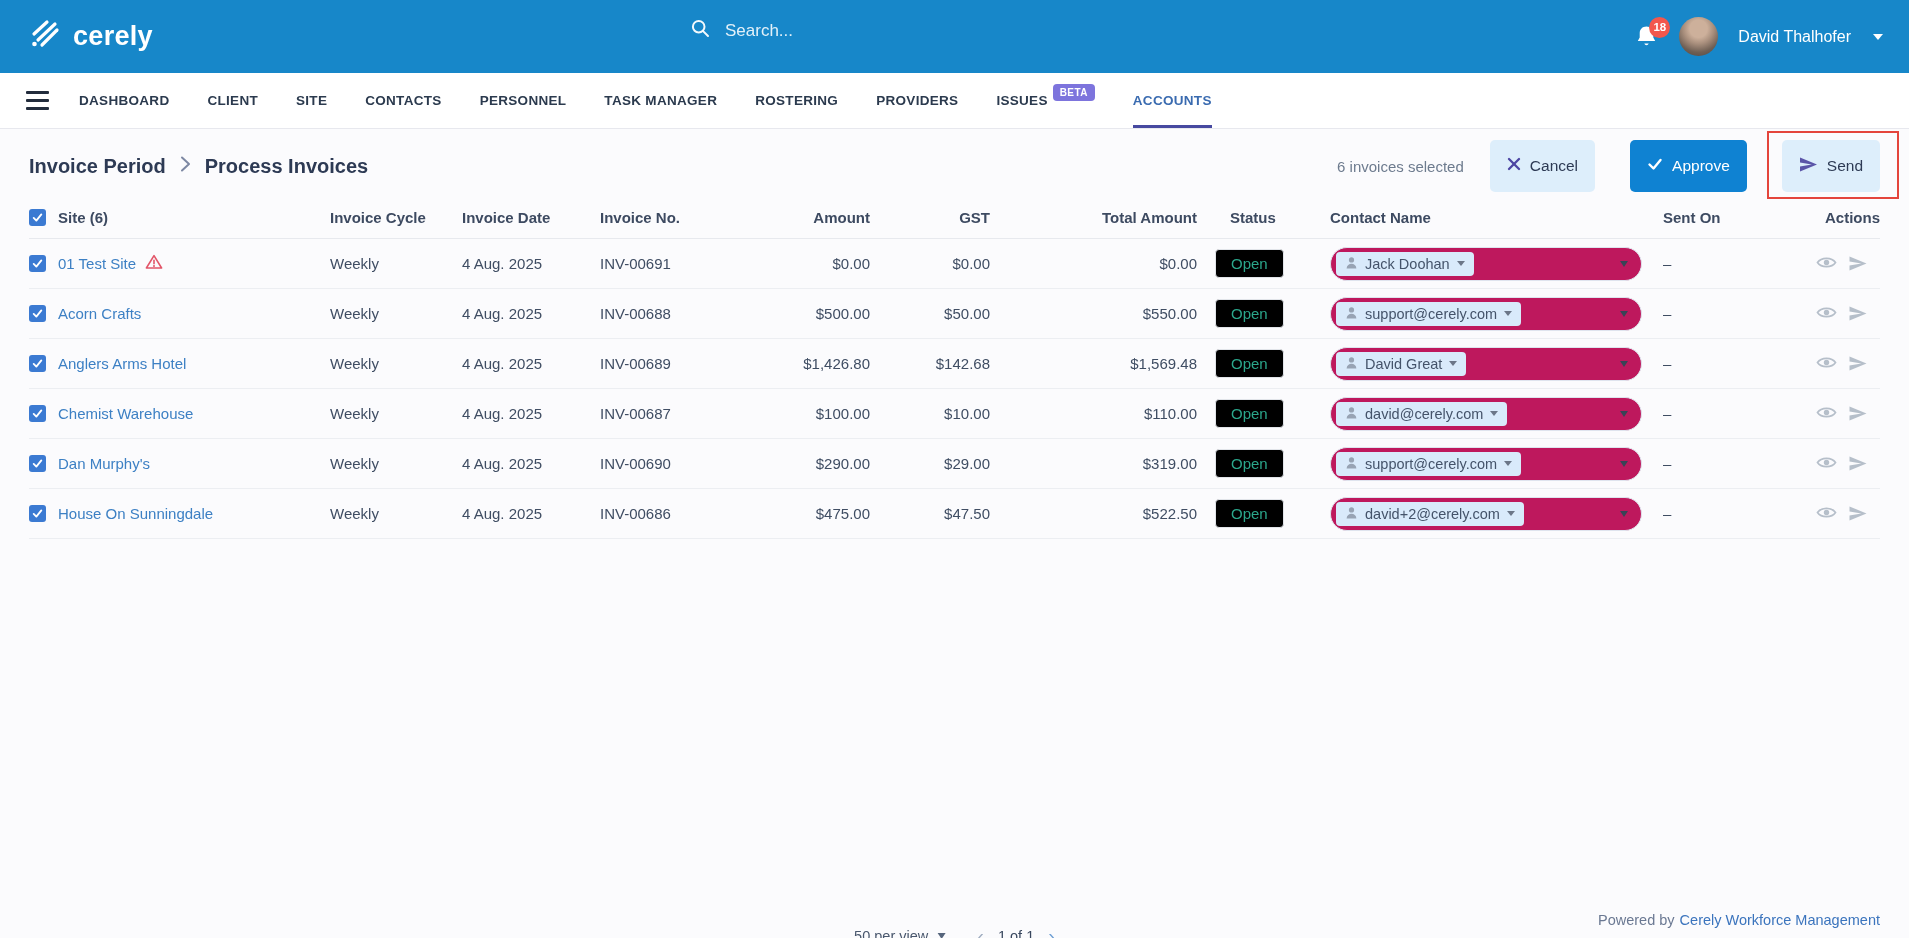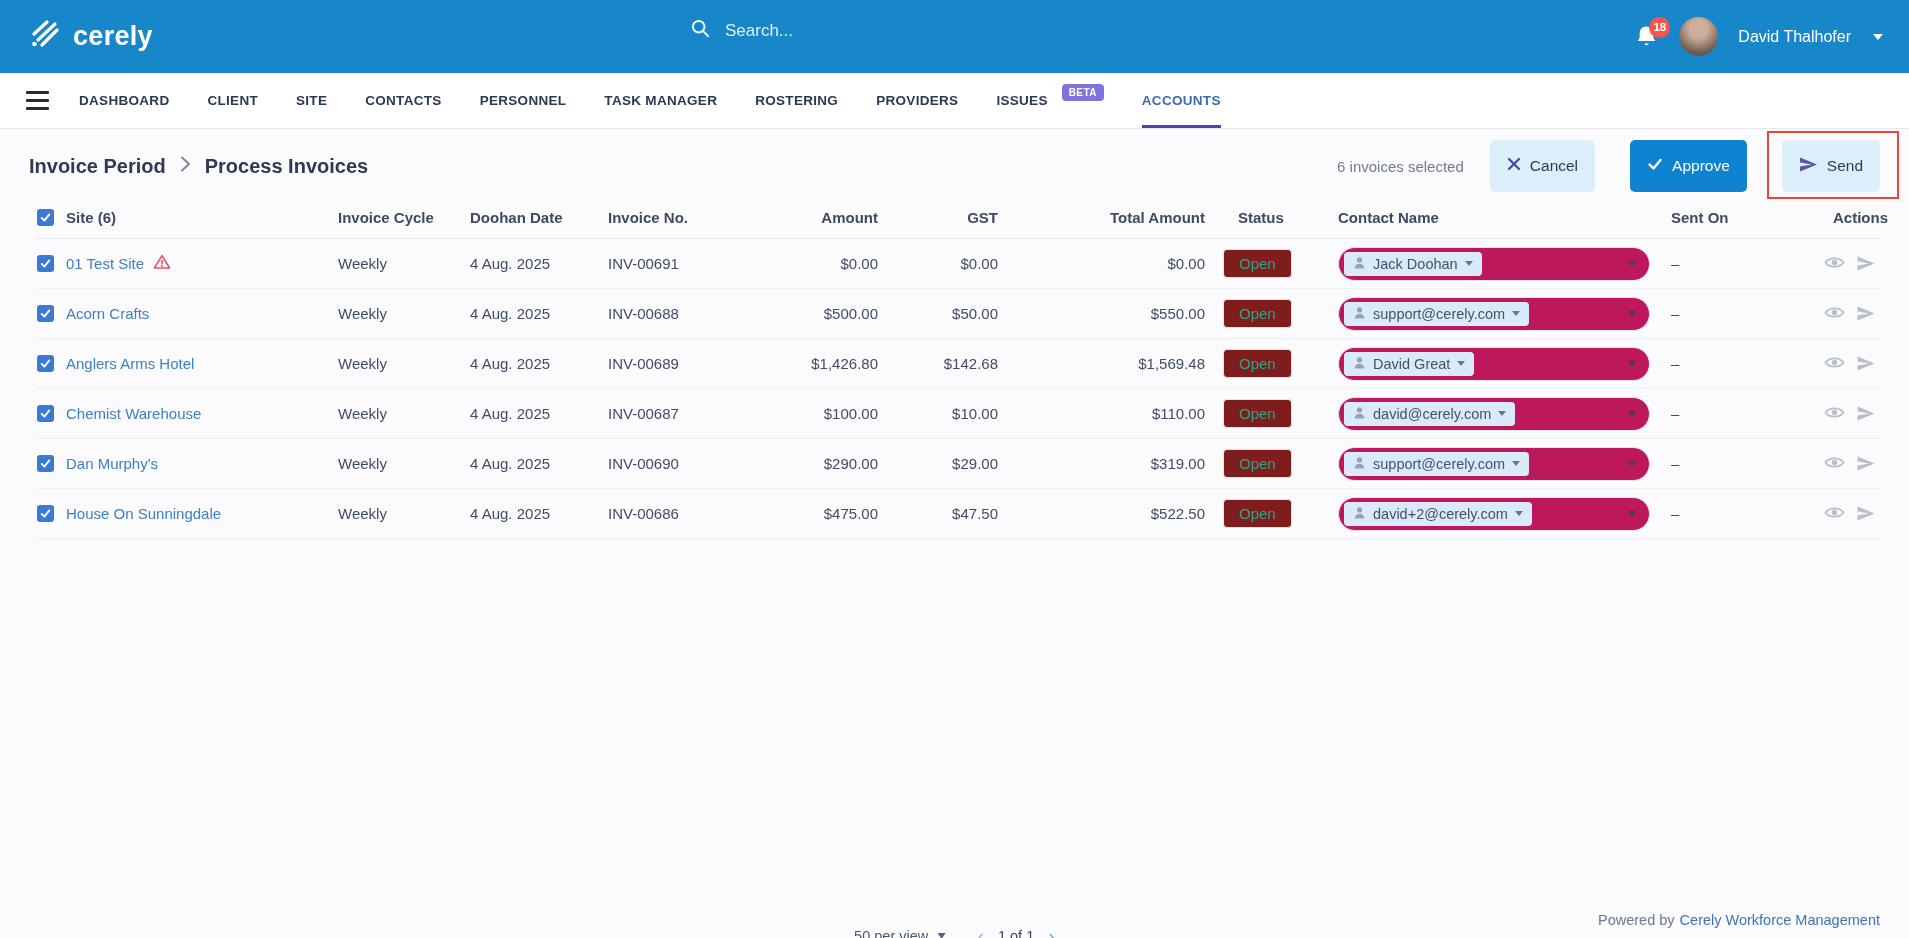--- a/index.html
+++ b/index.html
@@ -20,46 +20,46 @@
   .user-name { color:#fff; font-size:16px; }
   .caret-white { width:0; height:0; border-left:5px solid transparent; border-right:5px solid transparent; border-top:6px solid #fff; margin-left:2px; }
 
   
   .navbar { height:56px; background:#fff; border-bottom:1px solid #e7e8ee; display:flex; align-items:center; padding:0 26px; }
   .hamburger { width:23px; display:flex; flex-direction:column; gap:5px; margin-right:30px; cursor:pointer; }
   .hamburger i { display:block; height:3px; background:#222c3c; border-radius:1px; }
   .nav-items { display:flex; align-items:stretch; height:100%; gap:38px; }
   .nav-item { display:flex; align-items:center; height:100%; font-size:13.5px; font-weight:700; letter-spacing:.3px; color:#2b3a4e; border-bottom:3px solid transparent; padding-top:3px; cursor:pointer; }
   .nav-item.active { color:#3a6bb0; border-bottom-color:#4749a0;text-align:center; }
-  .beta-badge { background:#7d74dd; color:#fff; font-size:10px; font-weight:700; border-radius:4px; padding:3px 7px; margin-left:14px; position:relative; top:-8px; letter-spacing:.4px; }
+  .beta-badge { background:#7d74dd; color:#fff; font-size:10px; font-weight:700; border-radius:4px; padding:3px 7px; margin-left:5px; position:relative; top:-8px; letter-spacing:.4px; }
 
   
   .page-head { display:flex; align-items:center; padding:0 29px; margin-top:14px; height:46px; }
   .breadcrumb { display:flex; align-items:center; gap:14px; }
   .crumb { font-size:20px; font-weight:700; color:#2d3a54; }
   .head-right { margin-left:auto; display:flex; align-items:center; }
   .selected-text { color:#6d7b8e; font-size:15px; margin-right:26px; }
   .btn { height:52px; border:none; border-radius:5px; display:inline-flex; align-items:center; gap:9px; font-size:15.5px; font-family:"Liberation Sans",sans-serif; cursor:pointer; padding:0 17px; }
   .btn-light { background:#ddeefb; color:#2d3a54; }
   .btn-approve { background:#0f82d2; color:#fff; margin-left:35px; }
   .send-wrap { position:relative; margin-left:35px; }
   .send-wrap::after { content:""; position:absolute; top:-9px; left:-15px; right:-19px; bottom:-7px; border:2px solid #e4453c; pointer-events:none; }
 
   
-  .table { padding:0 29px;margin-left:8px; }
+  .table { padding:0 29px; }
   .grid-row { display:grid; grid-template-columns:29px 272px 132px 138px 148px 122px 120px 207px 133px 325px 135px 90px; align-items:center; }
   .thead { height:42px; margin-top:8px; font-size:15px; font-weight:700; color:#3d4a61; border-bottom:1px solid #e7e9ee; }
   .trow { height:50px; border-bottom:1px solid #eceef2; font-size:15px; color:#3f4d63; background:#fff0; }
   .cell.num { text-align:right; }
   .checkbox { width:17px; height:17px; border-radius:3px; background:#3b7ad2; display:inline-flex; align-items:center; justify-content:center; cursor:pointer; }
   .c-site { display:flex; align-items:center; gap:9px; }
   .site-link { color:#3d80c4; text-decoration:none; cursor:pointer; }
   .c-status { padding-left:18px; }
   .h-status { padding-left:33px; }
-  .badge { display:inline-block; border:1px solid #e1e4e9; border-radius:4px; background:#7f1d1d; color:#2ba68b; font-size:15px; padding:5px 15px; }
+  .badge { display:inline-block; border:1px solid #e1e4e9; border-radius:4px; background:#000000; color:#2ba68b; font-size:15px; padding:5px 15px; }
   .c-contact { }
   .contact-select { width:312px; height:34px; border:1px solid #dfe4ee; border-radius:17px; background:#be185d; display:flex; align-items:center; padding:0 13px 0 5px; cursor:pointer; }
   .chip { display:inline-flex; align-items:center; gap:7px; background:#d9eafb; border-radius:4px; padding:4px 9px; color:#44536a; font-size:14.5px; }
   .chip-caret { width:0; height:0; border-left:4px solid transparent; border-right:4px solid transparent; border-top:5px solid #6b7688; }
   .select-caret { margin-left:auto; width:0; height:0; border-left:4.5px solid transparent; border-right:4.5px solid transparent; border-top:6px solid #3a4356; }
   .c-senton, .h-senton { padding-left:8px; }
   .c-actions { display:flex; justify-content:flex-end; gap:11px; padding-right:12px; }
   .h-actions { text-align:right; }
   .act { cursor:pointer; display:inline-flex; }
 
@@ -190,21 +190,21 @@
 
   <div class="table">
     <div class="grid-row thead">
       <div class="cell"><span class="checkbox">
             <svg width="13" height="13" viewBox="0 0 17 17">
               <polyline points="3.5,9 7,12.5 13.5,4.5" fill="none" stroke="#fff" stroke-width="2.4" stroke-linecap="round" stroke-linejoin="round"></polyline>
             </svg>
           </span></div>
       <div class="cell">Site (6)</div>
       <div class="cell">Invoice Cycle</div>
-      <div class="cell">Doohan Date</div>
+      <div class="cell">Invoice Date</div>
       <div class="cell">Invoice No.</div>
       <div class="cell num">Amount</div>
       <div class="cell num">GST</div>
       <div class="cell num">Total Amount</div>
       <div class="cell h-status">Status</div>
       <div class="cell">Contact Name</div>
       <div class="cell h-senton">Sent On</div>
       <div class="cell h-actions">Actions</div>
     </div>
     <div>

